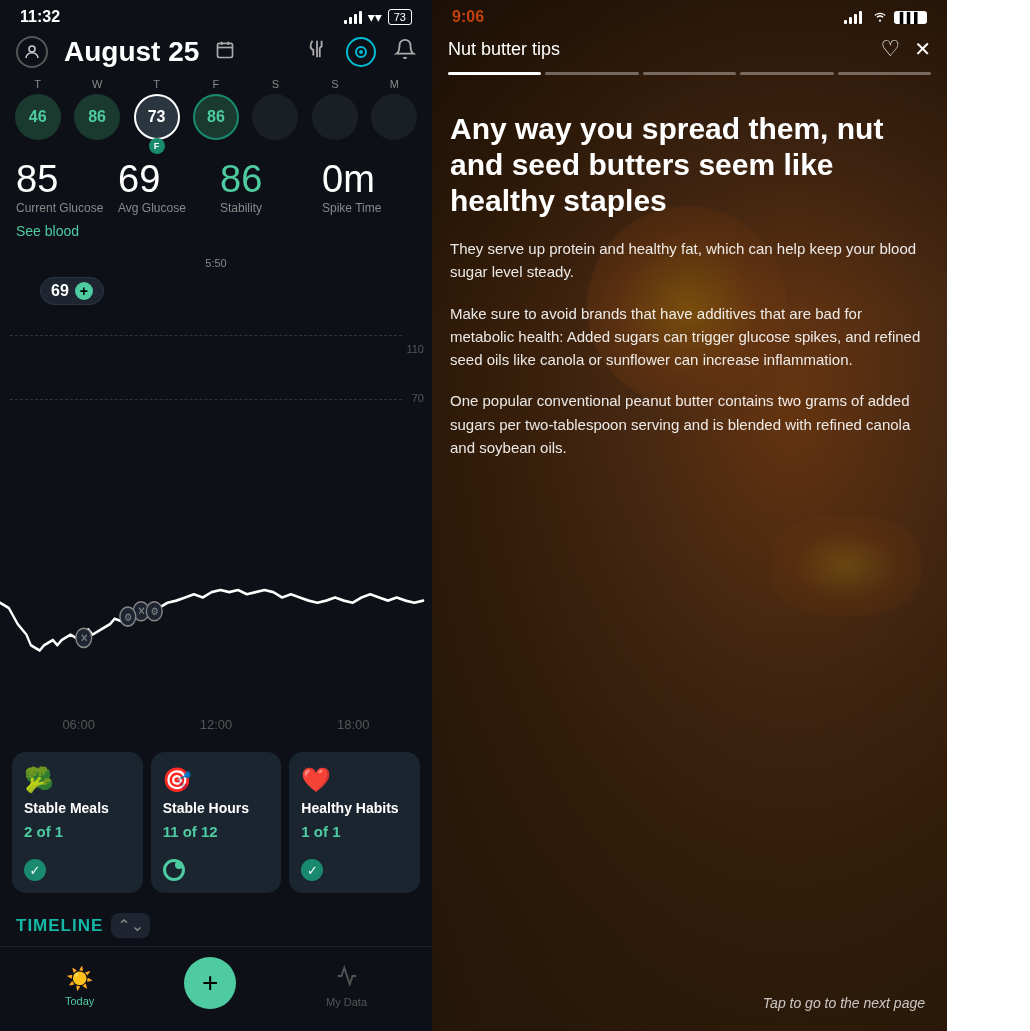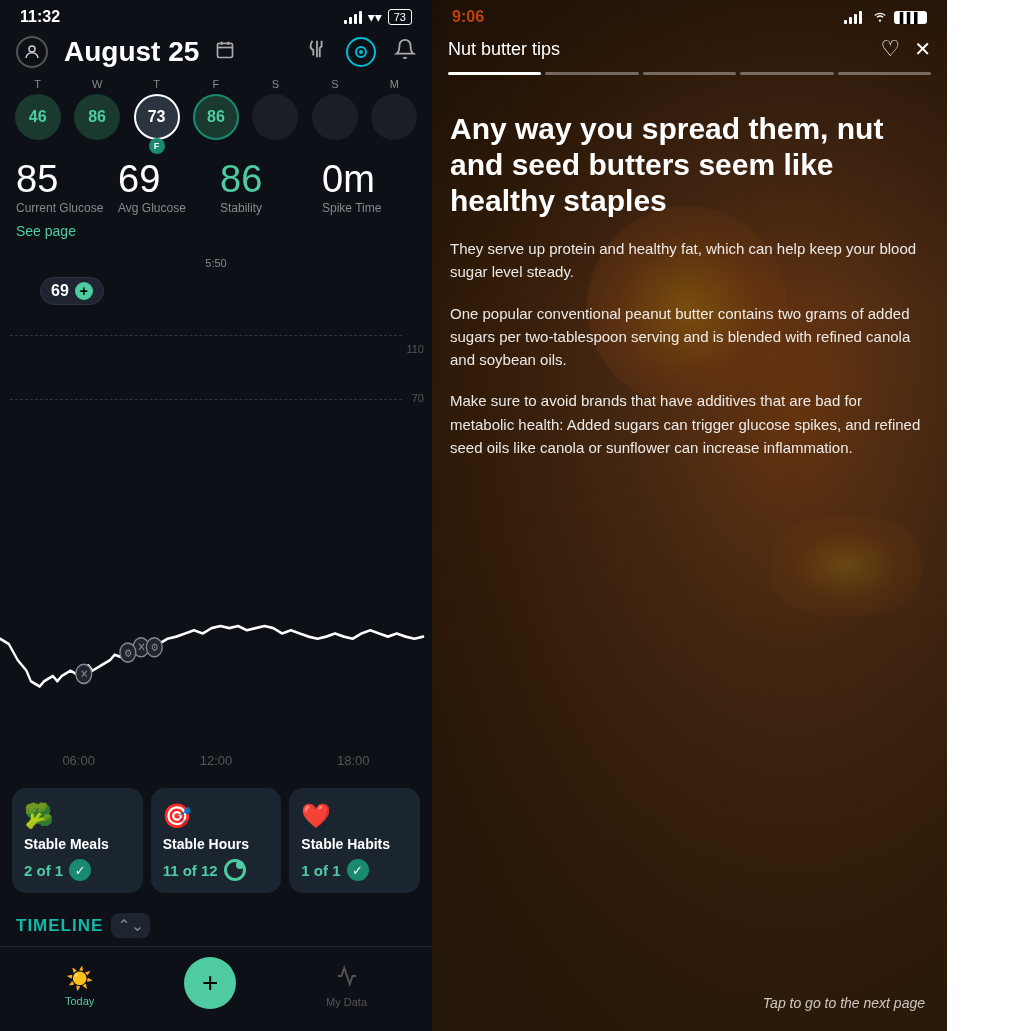--- a/index.html
+++ b/index.html
@@ -292,22 +292,22 @@
       font-size: 24px;
     }
     .card-title {
       font-size: 14px;
       font-weight: 600;
       color: #fff;
       line-height: 1.2;
     }
     .card-progress {
       display: flex;
-      align-items: center;
-      gap: 6px;
+      gap: 19px;
+      flex-direction: column;
     }
     .card-progress-text {
       font-size: 15px;
       font-weight: 600;
       color: #4ecba0;
     }
     .check-circle {
       width: 22px;
       height: 22px;
       border-radius: 50%;
@@ -672,21 +672,21 @@
     </div>
     <div class="metric-item">
       <div class="metric-value green">86</div>
       <div class="metric-label">Stability</div>
     </div>
     <div class="metric-item">
       <div class="metric-value">0m</div>
       <div class="metric-label">Spike Time</div>
     </div>
   </div>
-  <div class="see-less">See page</div>
+  <div class="see-less">See blood</div>
 
   <div class="chart-area">
     <span class="chart-time-label">5:50</span>
     <div class="chart-bubble">
       <span>69</span>
       <div class="add-btn">+</div>
     </div>
 
     <span class="chart-y-label chart-y-110">110</span>
     <span class="chart-y-label chart-y-70">70</span>
@@ -738,21 +738,21 @@
       <span class="card-icon">🎯</span>
       <span class="card-title">Stable Hours</span>
       <div class="card-progress">
         <span class="card-progress-text">11 of 12</span>
         <div class="ring-icon"></div>
       </div>
     </div>
 
     <div class="card">
       <span class="card-icon">❤️</span>
-      <span class="card-title">Stable Habits</span>
+      <span class="card-title">Healthy Habits</span>
       <div class="card-progress">
         <span class="card-progress-text">1 of 1</span>
         <div class="check-circle">✓</div>
       </div>
     </div>
   </div>
 
   <div class="timeline-bar">
     <span class="timeline-label">TIMELINE</span>
     <div class="timeline-toggle">⌃⌄</div>
@@ -810,17 +810,17 @@
     <div class="prog-dot active"></div>
     <div class="prog-dot inactive"></div>
     <div class="prog-dot inactive"></div>
     <div class="prog-dot inactive"></div>
     <div class="prog-dot inactive"></div>
   </div>
 
   <div class="article-body">
     <h1 class="article-headline">Any way you spread them, nut and seed butters seem like healthy staples</h1>
     <p class="article-para">They serve up protein and healthy fat, which can help keep your blood sugar level steady.</p>
+    <p class="article-para">Make sure to avoid brands that have additives that are bad for metabolic health: Added sugars can trigger glucose spikes, and refined seed oils like canola or sunflower can increase inflammation.</p>
     <p class="article-para">One popular conventional peanut butter contains two grams of added sugars per two-tablespoon serving and is blended with refined canola and soybean oils.</p>
-    <p class="article-para">Make sure to avoid brands that have additives that are bad for metabolic health: Added sugars can trigger glucose spikes, and refined seed oils like canola or sunflower can increase inflammation.</p>
     <p class="article-tap-hint">Tap to go to the next page</p>
   </div>
 </div>
 
 </body></html>

